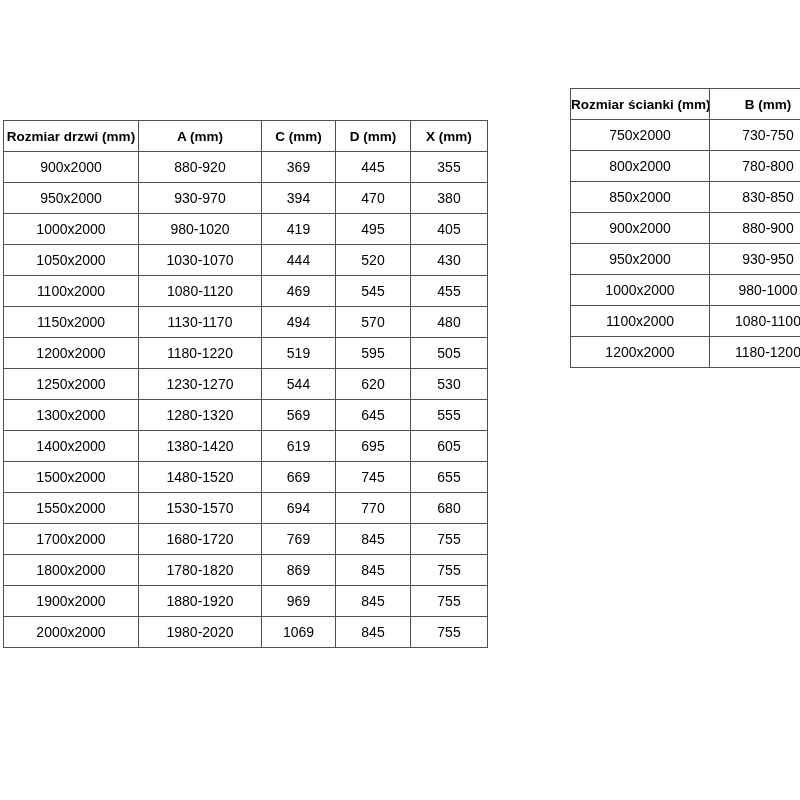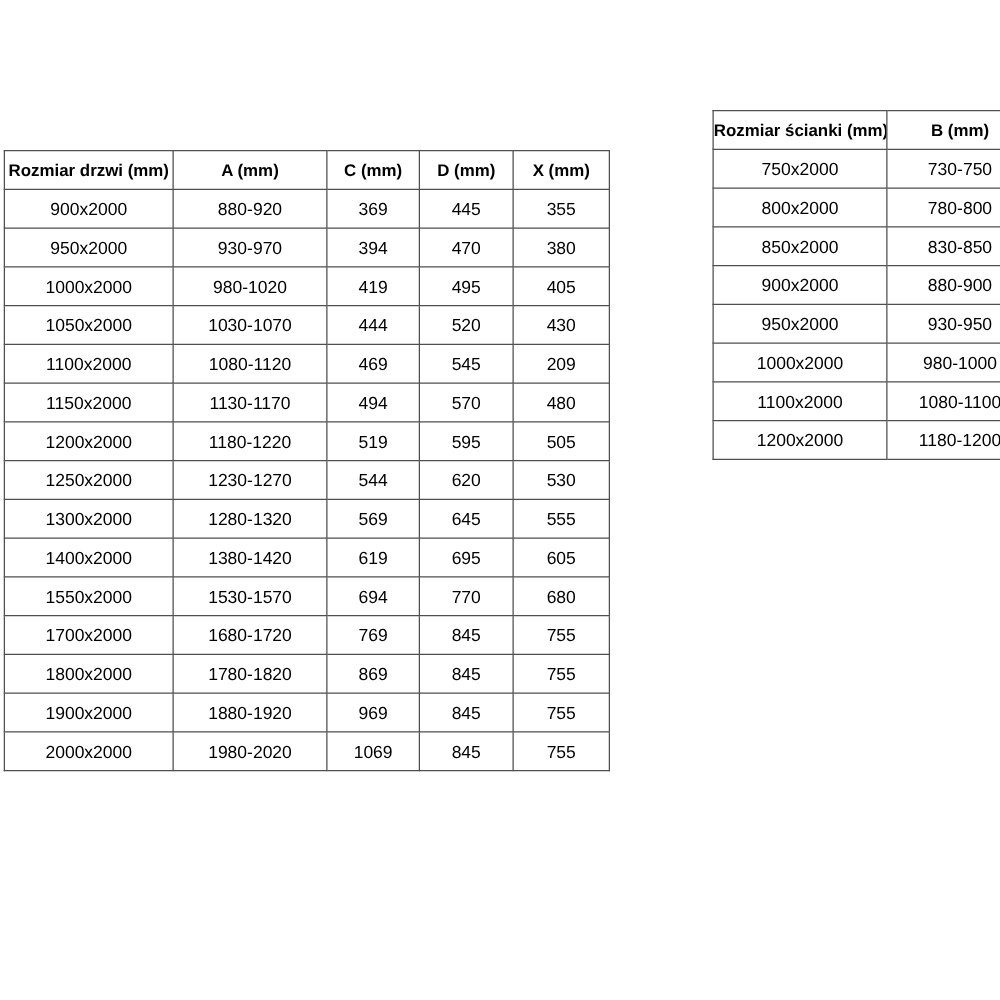--- a/index.html
+++ b/index.html
@@ -87,21 +87,21 @@
           <td>1030-1070</td>
           <td>444</td>
           <td>520</td>
           <td>430</td>
         </tr>
         <tr>
           <td>1100x2000</td>
           <td>1080-1120</td>
           <td>469</td>
           <td>545</td>
-          <td>209</td>
+          <td>455</td>
         </tr>
         <tr>
           <td>1150x2000</td>
           <td>1130-1170</td>
           <td>494</td>
           <td>570</td>
           <td>480</td>
         </tr>
         <tr>
           <td>1200x2000</td>
@@ -123,20 +123,27 @@
           <td>569</td>
           <td>645</td>
           <td>555</td>
         </tr>
         <tr>
           <td>1400x2000</td>
           <td>1380-1420</td>
           <td>619</td>
           <td>695</td>
           <td>605</td>
+        </tr>
+        <tr>
+          <td>1500x2000</td>
+          <td>1480-1520</td>
+          <td>669</td>
+          <td>745</td>
+          <td>655</td>
         </tr>
         <tr>
           <td>1550x2000</td>
           <td>1530-1570</td>
           <td>694</td>
           <td>770</td>
           <td>680</td>
         </tr>
         <tr>
           <td>1700x2000</td>

